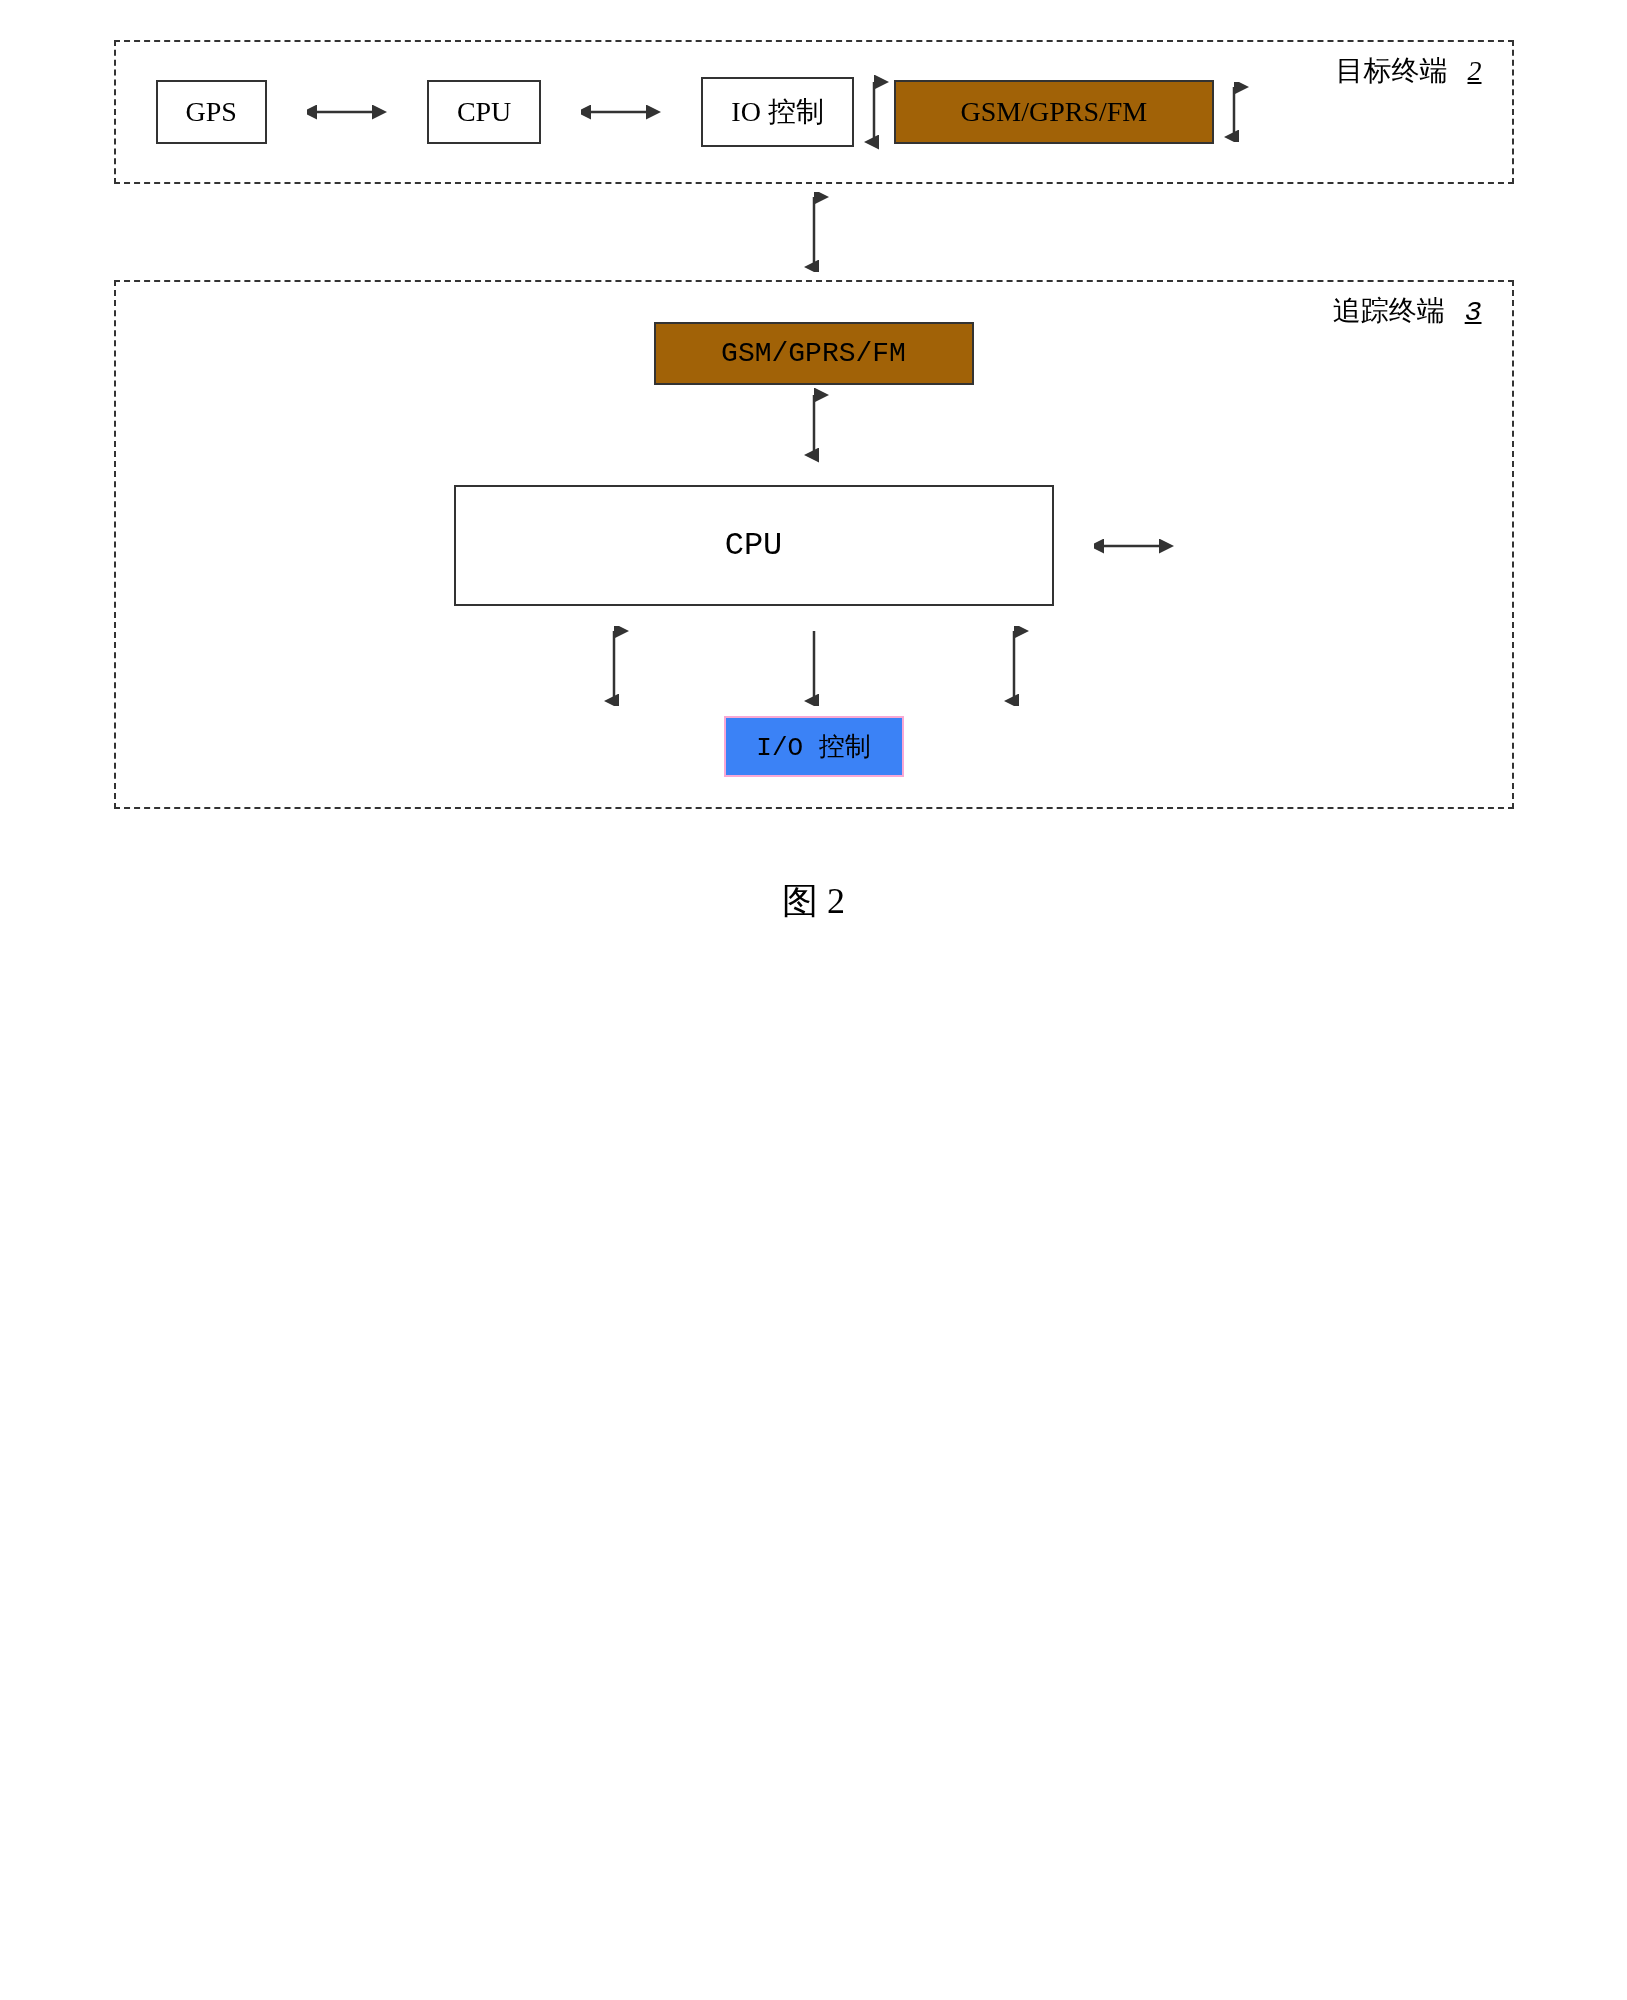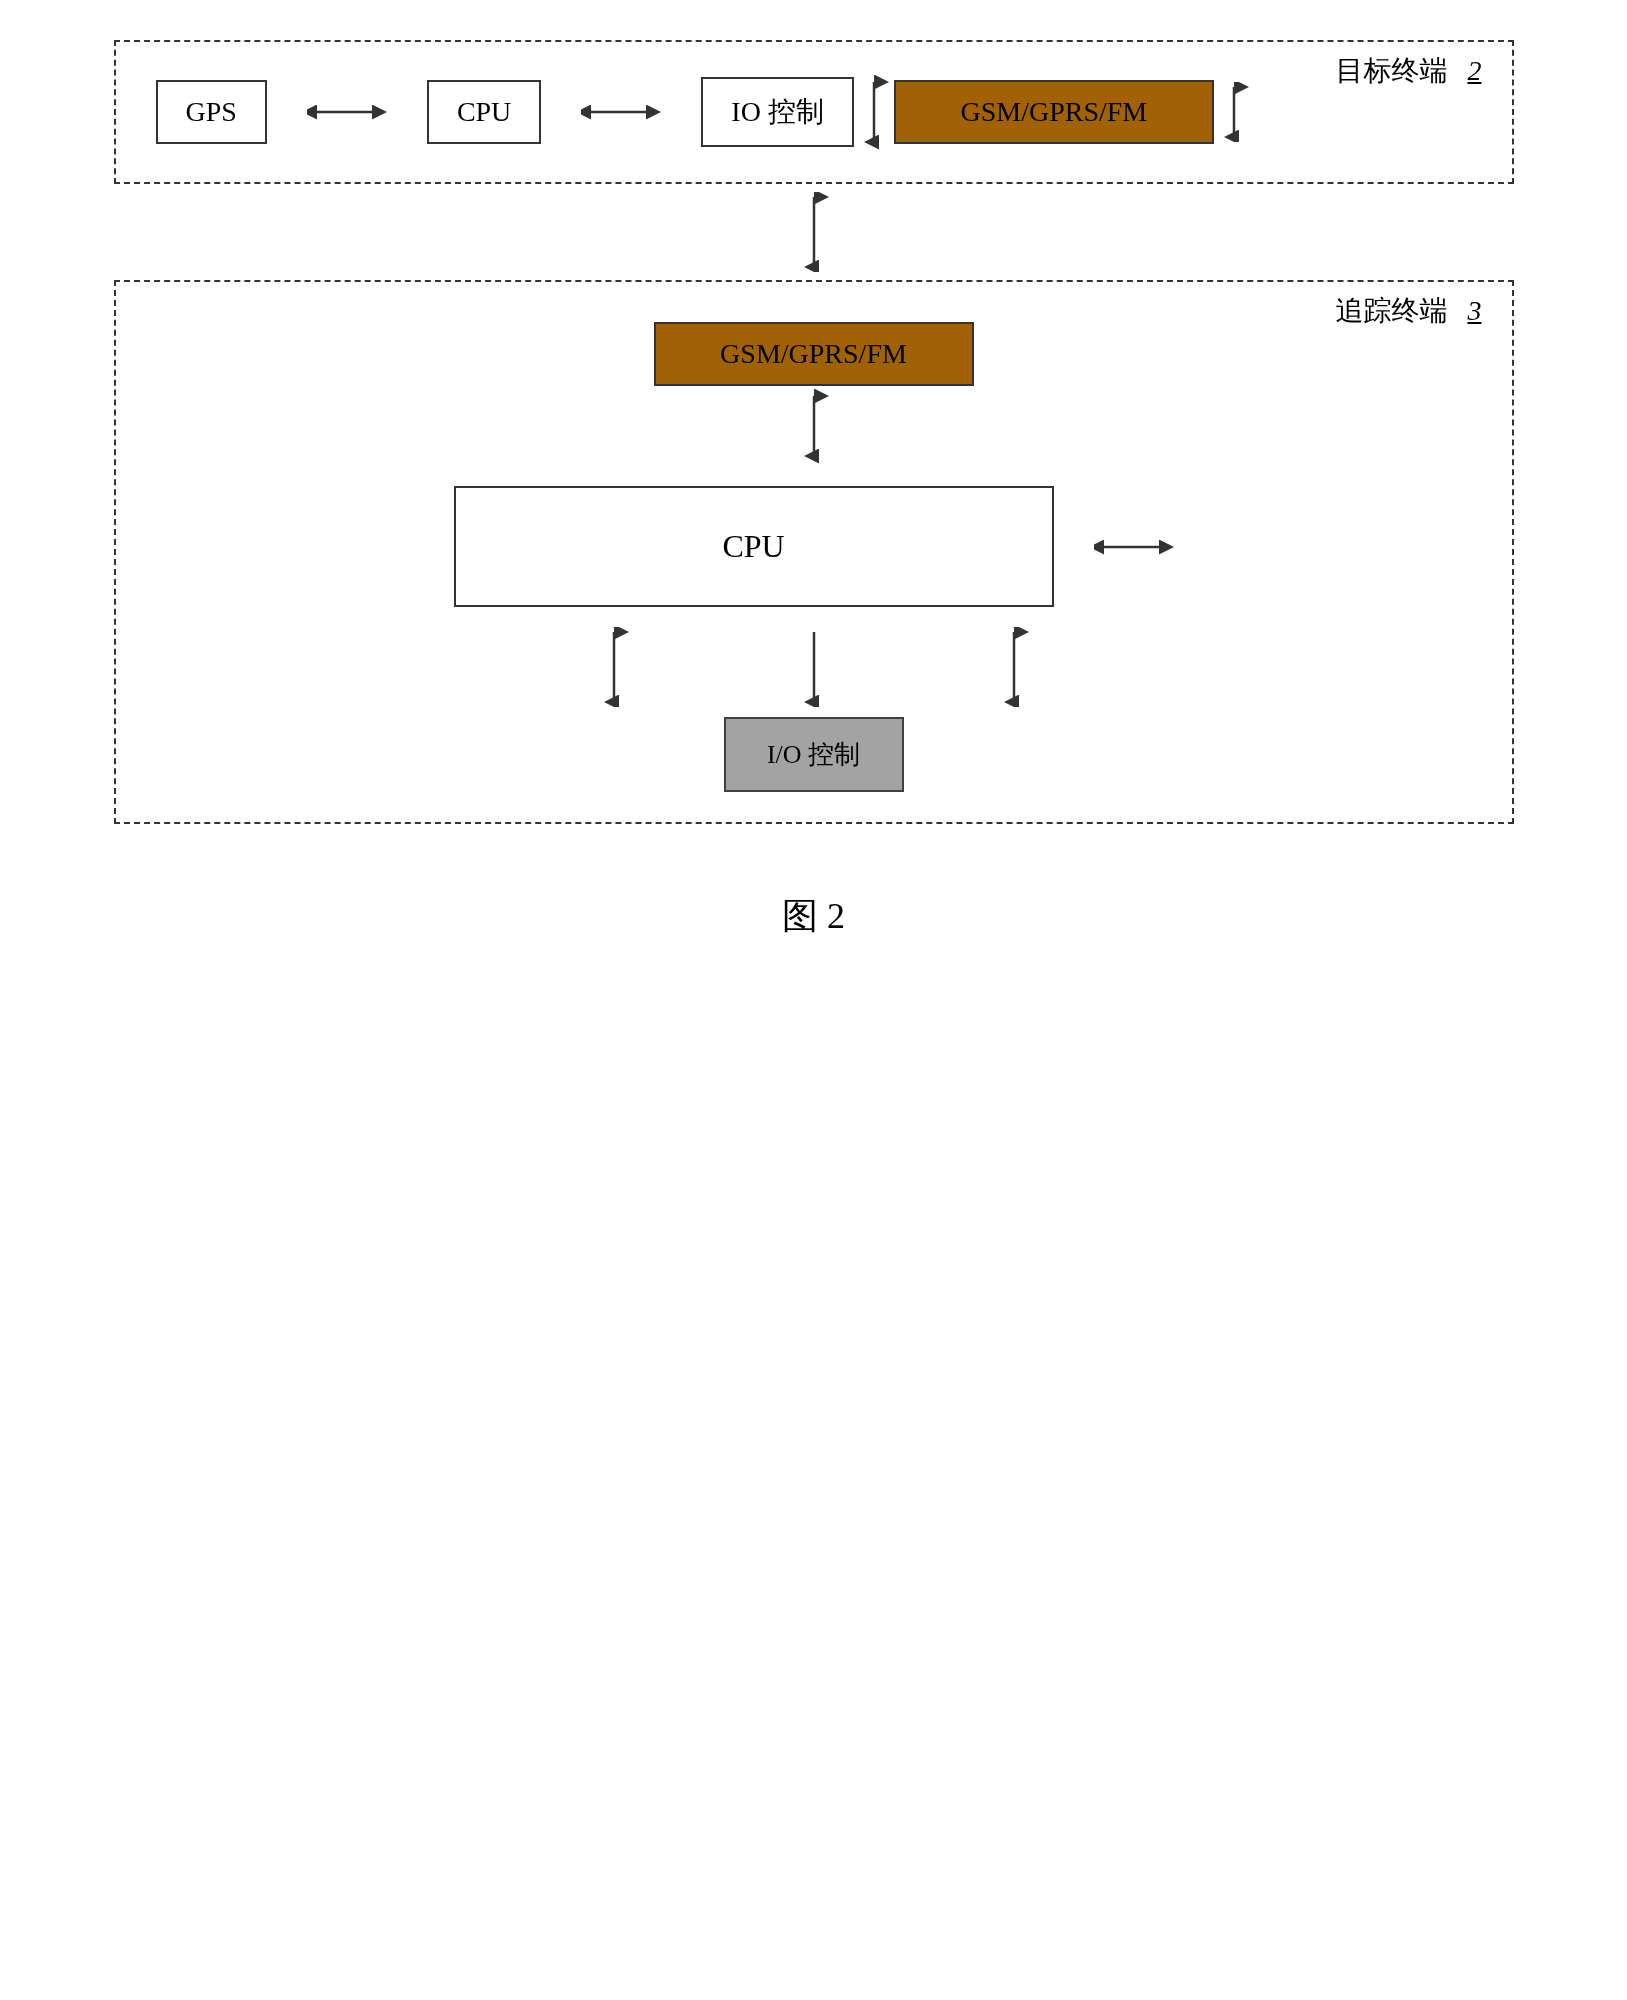--- a/index.html
+++ b/index.html
@@ -87,20 +87,21 @@
       flex-direction: row;
       align-items: center;
       justify-content: center;
       gap: 40px;
       margin-bottom: 0;
     }
 
     
     .tracking-section {
       margin-top: 0;
+      font-family: Liberation Mono, monospace;
     }
 
     .tracking-inner {
       display: flex;
       flex-direction: column;
       align-items: center;
       gap: 0;
     }
 
     .cpu-row {
@@ -127,25 +128,25 @@
     .bottom-row {
       display: flex;
       flex-direction: row;
       align-items: flex-start;
       justify-content: center;
       gap: 60px;
       margin-top: 10px;
     }
 
     .bottom-box {
-      border: 2px solid #404040;
-      padding: 18px 30px;
+      border: 2px solid #f9a8d4;
+      padding: 11px 30px;
       font-size: 26px;
       text-align: center;
-      background: #a3a3a3;
+      background: #3b82f6;
       min-width: 180px;
     }
 
     .bottom-box-wide {
       border: 2px solid #333;
       padding: 18px 24px;
       font-size: 26px;
       text-align: center;
       background: #fff;
       min-width: 220px;

